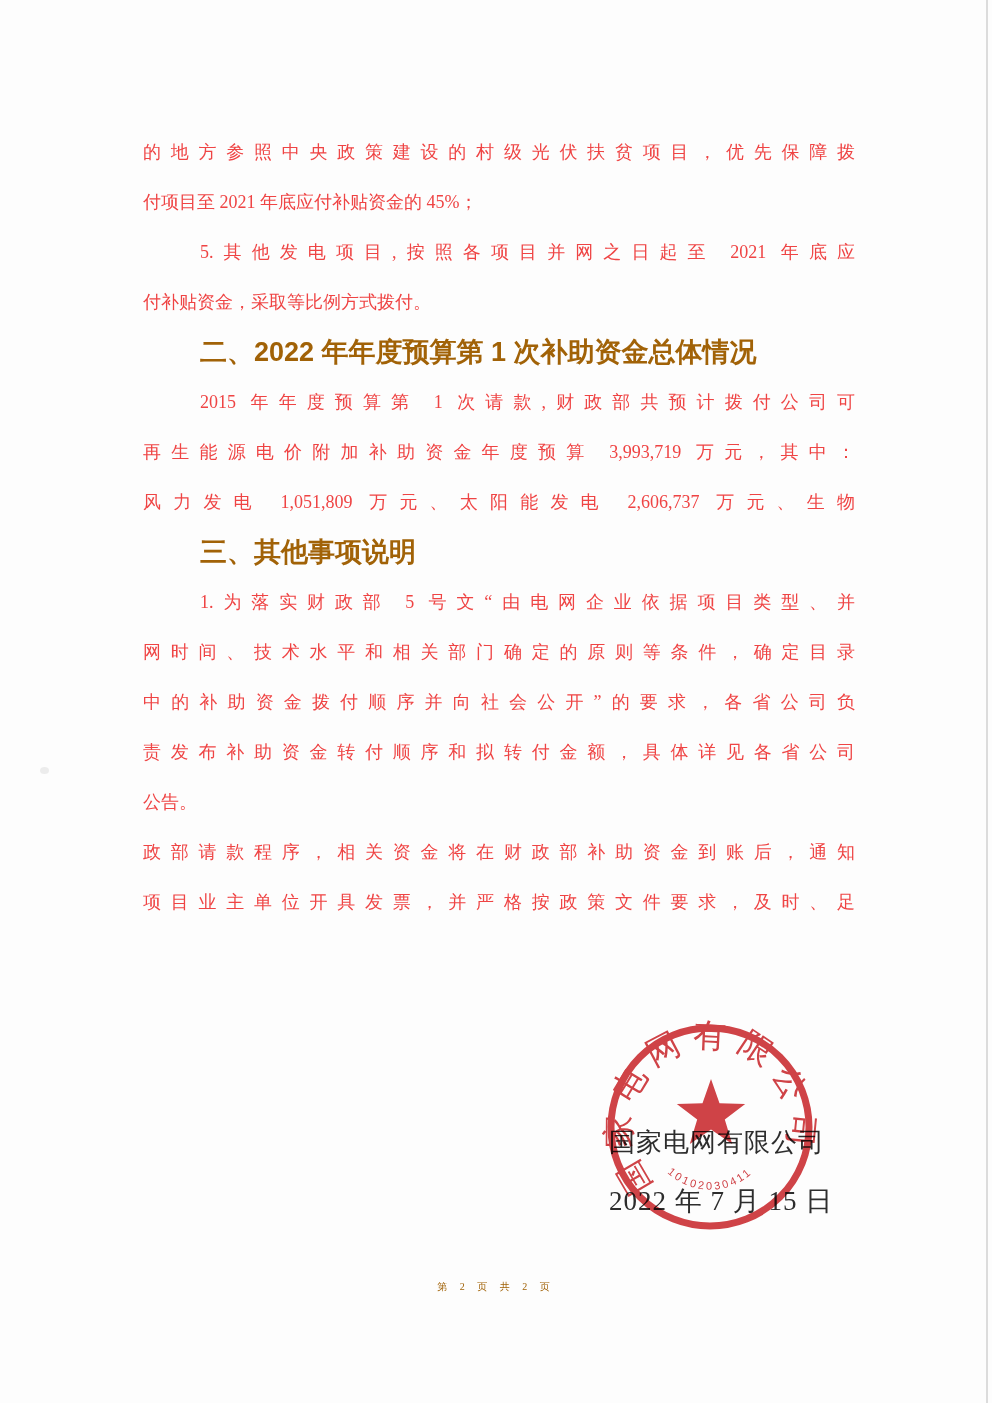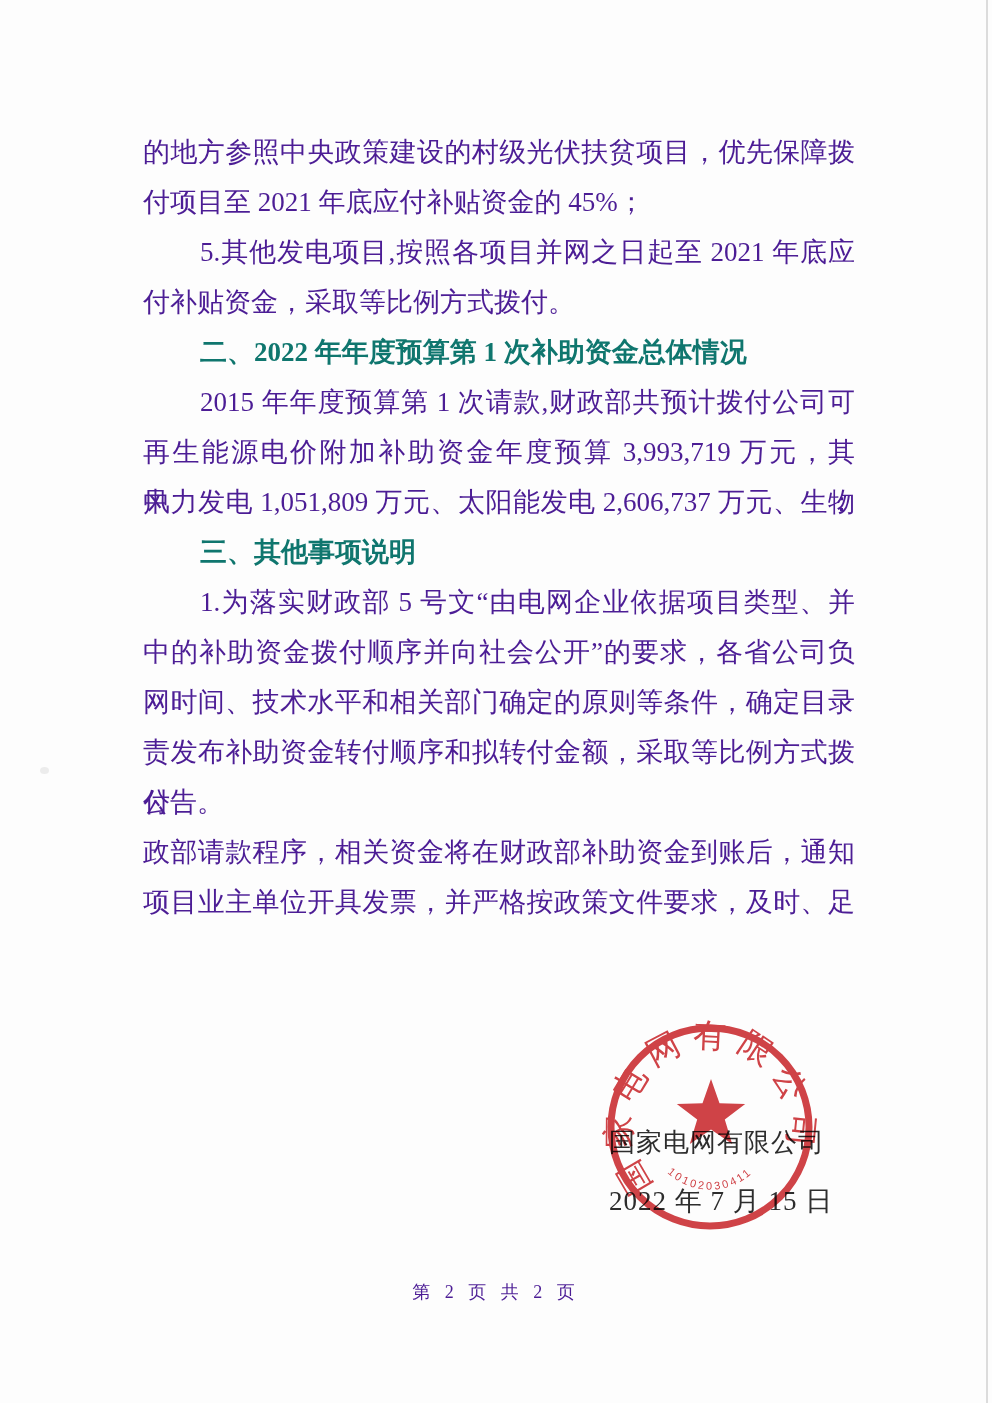--- a/index.html
+++ b/index.html
@@ -16,69 +16,69 @@
   }
   .speck {
     position:absolute; left:40px; top:767px; width:9px; height:7px;
     background:#ececec; border-radius:50%;
   }
   .body-text {
     position:absolute; left:143px; top:127px; width:712px;
   }
   .line {
     height:50px; line-height:50px;
-    font-size:27px; color:#4c1d95;
+    font-size:18px; color:#ef4444;
     text-align:left;
   }
   .fill { text-align:justify; text-align-last:justify; }
   .indent { text-indent:57px; }
   .heading {
-    font-family:Liberation Serif, serif;
-    font-weight:700; color:#0f766e; font-size:27px;
+    font-family:Liberation Sans, sans-serif;
+    font-weight:700; color:#a16207; font-size:27px;
   }
   .signature {
     position:absolute; left:609px; top:1128px;
     color:#2d2d2d; z-index:2;
   }
   .signature .company {
     font-size:26px; letter-spacing:1px; line-height:30px;
   }
   .signature .date {
     font-size:27px; margin-top:27px; letter-spacing:1px; line-height:32px;
   }
   .seal {
     position:absolute; left:602px; top:1018px; z-index:3;
     mix-blend-mode:multiply; opacity:0.9;
   }
   .footer {
     position:absolute; left:0; top:1280px; width:992px;
-    text-align:center; font-size:18px; color:#4c1d95;
+    text-align:center; font-size:10px; color:#a16207;
     letter-spacing:5px;
   }
 </style>
 </head>
 <body>
 
 <div class="scan-edge-right"></div>
 <div class="speck"></div>
 
 <div class="body-text">
   <div class="line fill">的地方参照中央政策建设的村级光伏扶贫项目，优先保障拨</div>
   <div class="line">付项目至 2021 年底应付补贴资金的 45%；</div>
   <div class="line fill indent">5.其他发电项目,按照各项目并网之日起至 2021 年底应</div>
   <div class="line">付补贴资金，采取等比例方式拨付。</div>
   <div class="line heading indent">二、2022 年年度预算第 1 次补助资金总体情况</div>
   <div class="line fill indent">2015 年年度预算第 1 次请款,财政部共预计拨付公司可</div>
   <div class="line fill">再生能源电价附加补助资金年度预算 3,993,719 万元，其中：</div>
   <div class="line fill">风力发电 1,051,809 万元、太阳能发电 2,606,737 万元、生物</div>
   <div class="line heading indent">三、其他事项说明</div>
   <div class="line fill indent">1.为落实财政部 5 号文“由电网企业依据项目类型、并</div>
+  <div class="line fill">网时间、技术水平和相关部门确定的原则等条件，确定目录</div>
   <div class="line fill">中的补助资金拨付顺序并向社会公开”的要求，各省公司负</div>
-  <div class="line fill">网时间、技术水平和相关部门确定的原则等条件，确定目录</div>
-  <div class="line fill">责发布补助资金转付顺序和拟转付金额，采取等比例方式拨付</div>
+  <div class="line fill">责发布补助资金转付顺序和拟转付金额，具体详见各省公司</div>
   <div class="line">公告。</div>
   <div class="line fill">政部请款程序，相关资金将在财政部补助资金到账后，通知</div>
   <div class="line fill">项目业主单位开具发票，并严格按政策文件要求，及时、足</div>
 </div>
 
 <div class="signature">
   <div class="company">国家电网有限公司</div>
   <div class="date">2022 年 7 月 15 日</div>
 </div>
 

